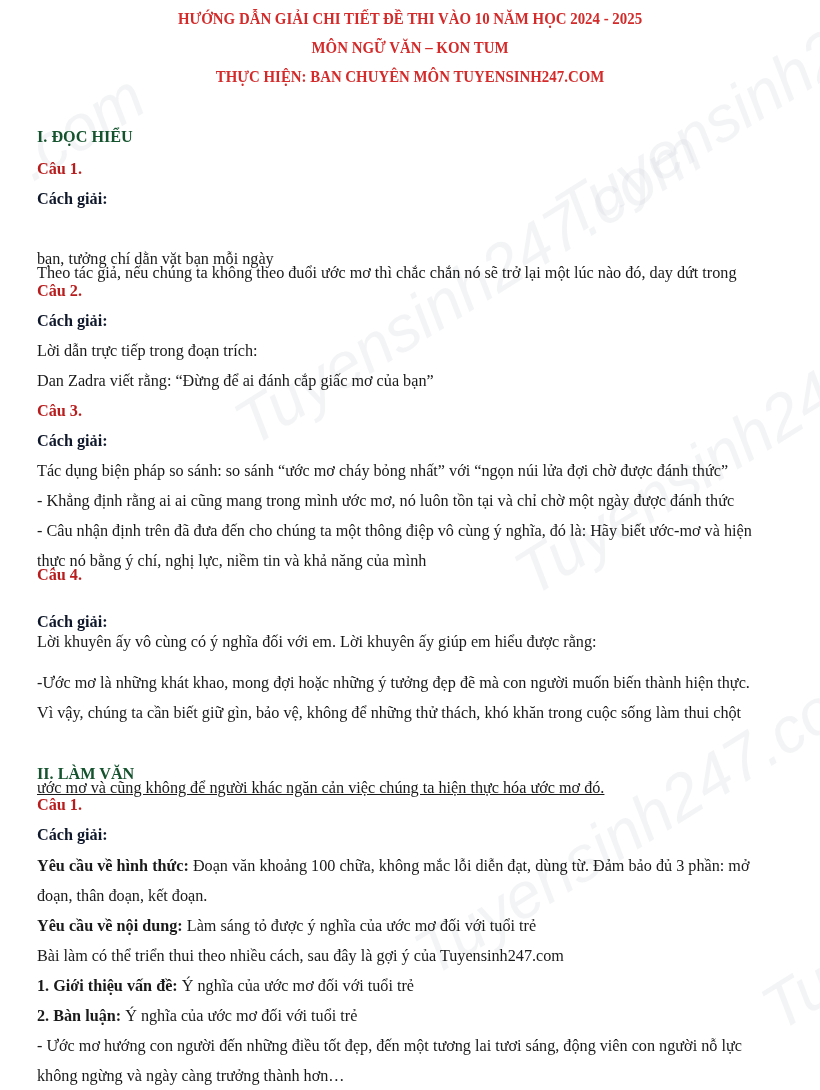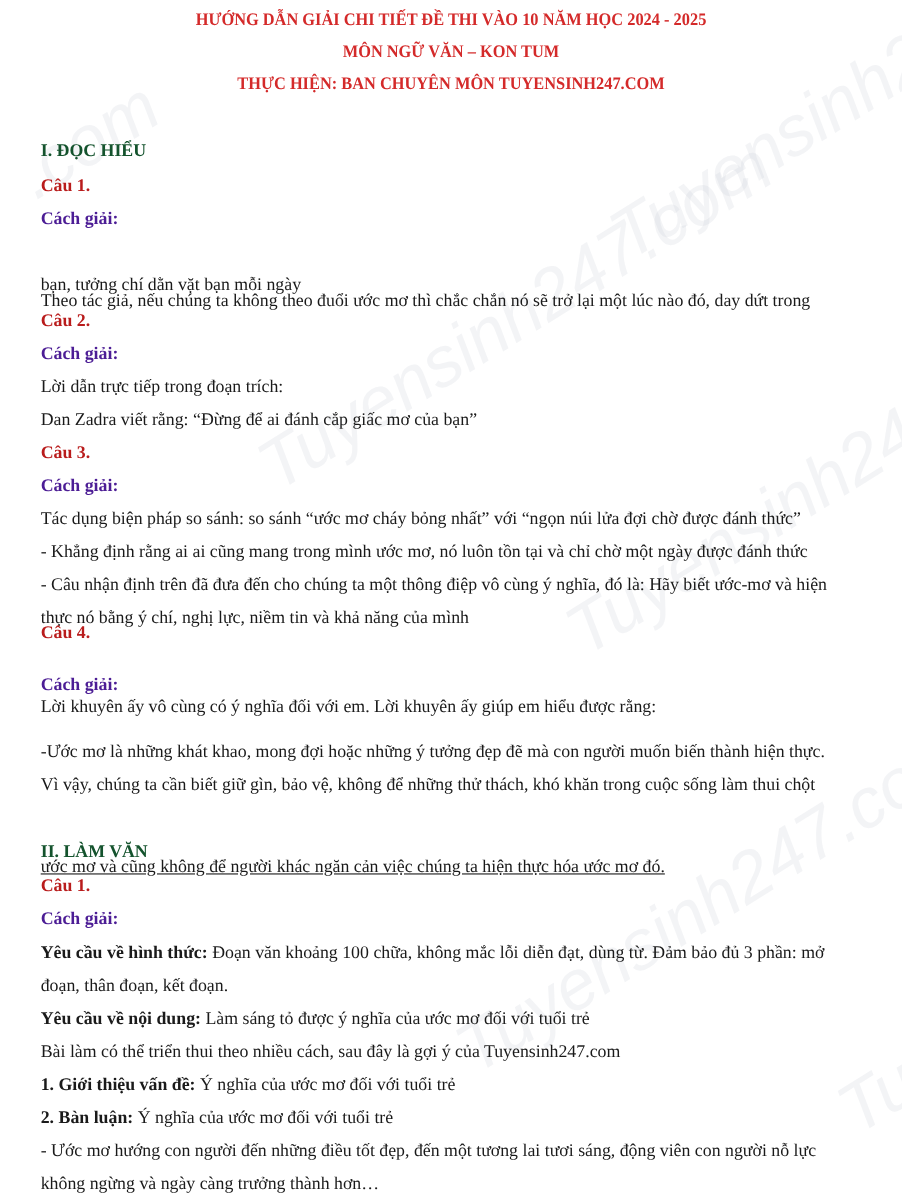--- a/index.html
+++ b/index.html
@@ -21,21 +21,21 @@
     position: absolute; left: 0; width: 820px; text-align: center;
     color: #d42a2a; font-weight: bold; font-size: 16px;
     transform: scaleX(0.93);
   }
   .line {
     position: absolute; left: 37px; font-size: 16.2px; white-space: nowrap;
     transform-origin: left center;
   }
   .sec { color: #14532d; font-weight: bold; }
   .q { color: #b91c1c; font-weight: bold; }
-  .cg { color: #4c1d95; font-weight: bold; }
+  .cg { color: #0f172a; font-weight: bold; }
   .b { font-weight: bold; }
 </style>
 </head>
 <body>
 
 <div class="wm" style="left:520px;top:40px;">Tuyensinh247.com</div>
 <div class="wm" style="left:200px;top:250px;">Tuyensinh247.com</div>
 <div class="wm" style="left:480px;top:400px;">Tuyensinh247.com</div>
 <div class="wm" style="left:380px;top:780px;">Tuyensinh247.com</div>
 <div class="wm" style="left:10px;top:90px;">.com</div>

